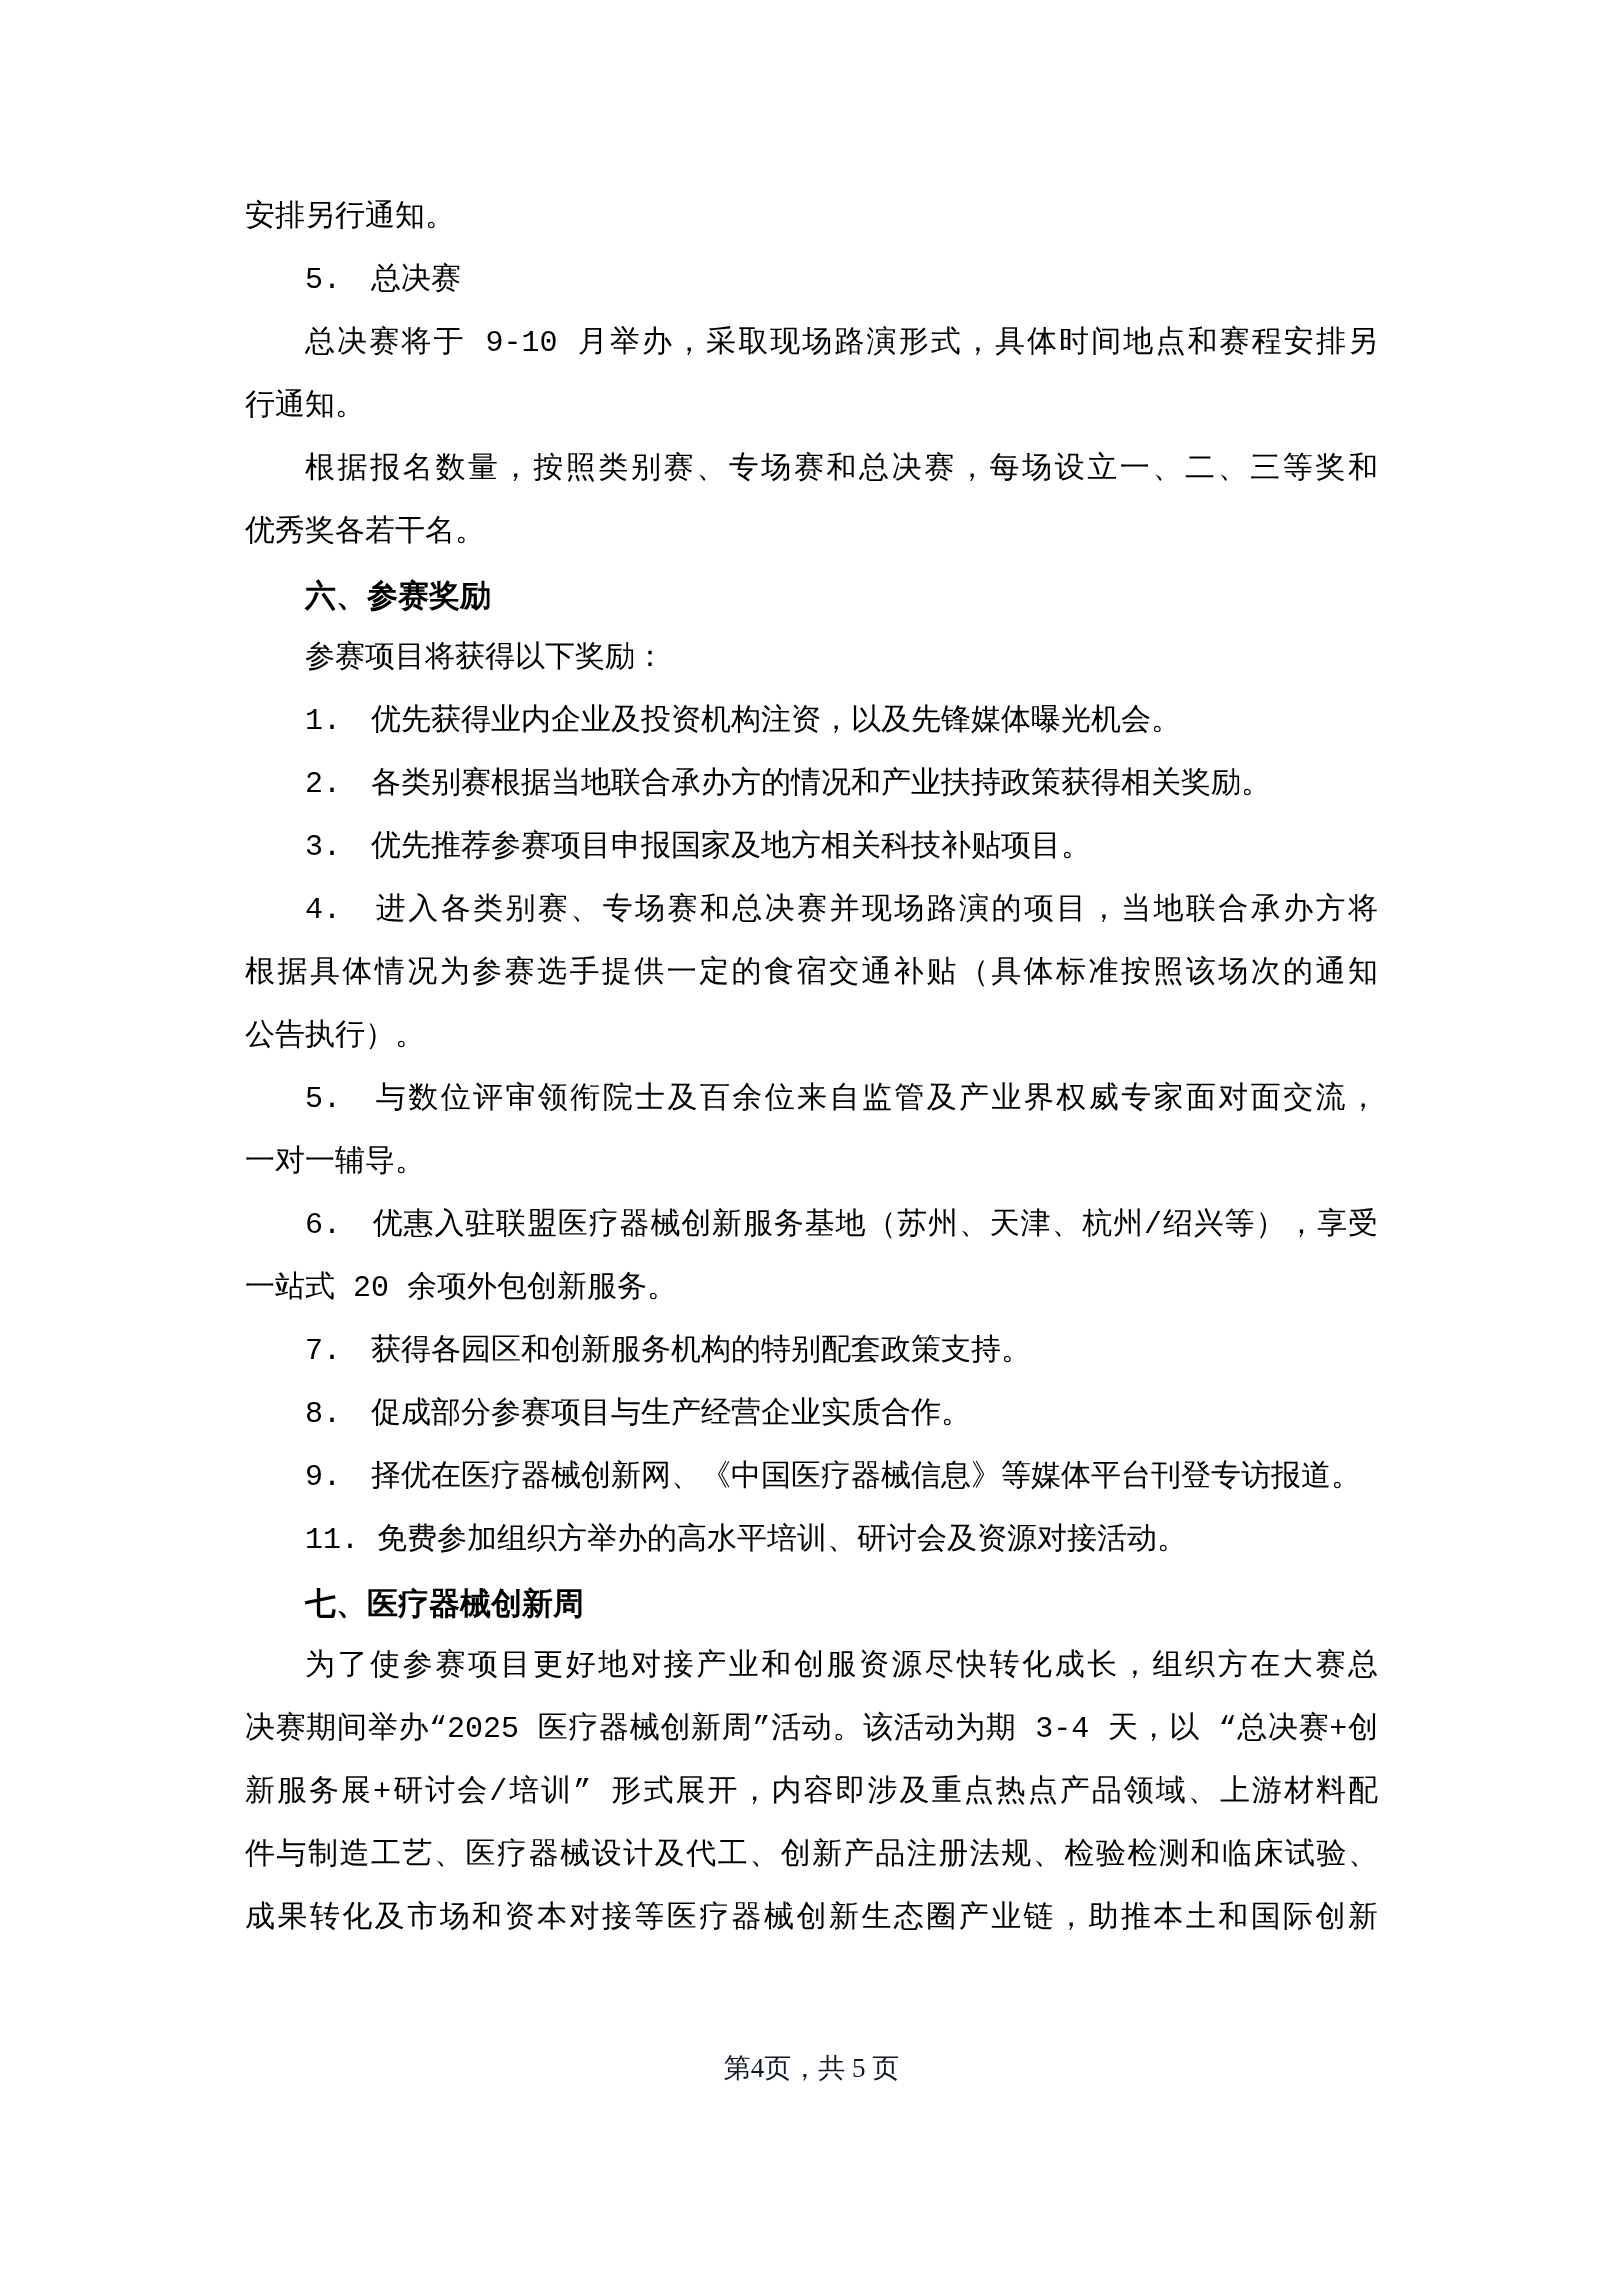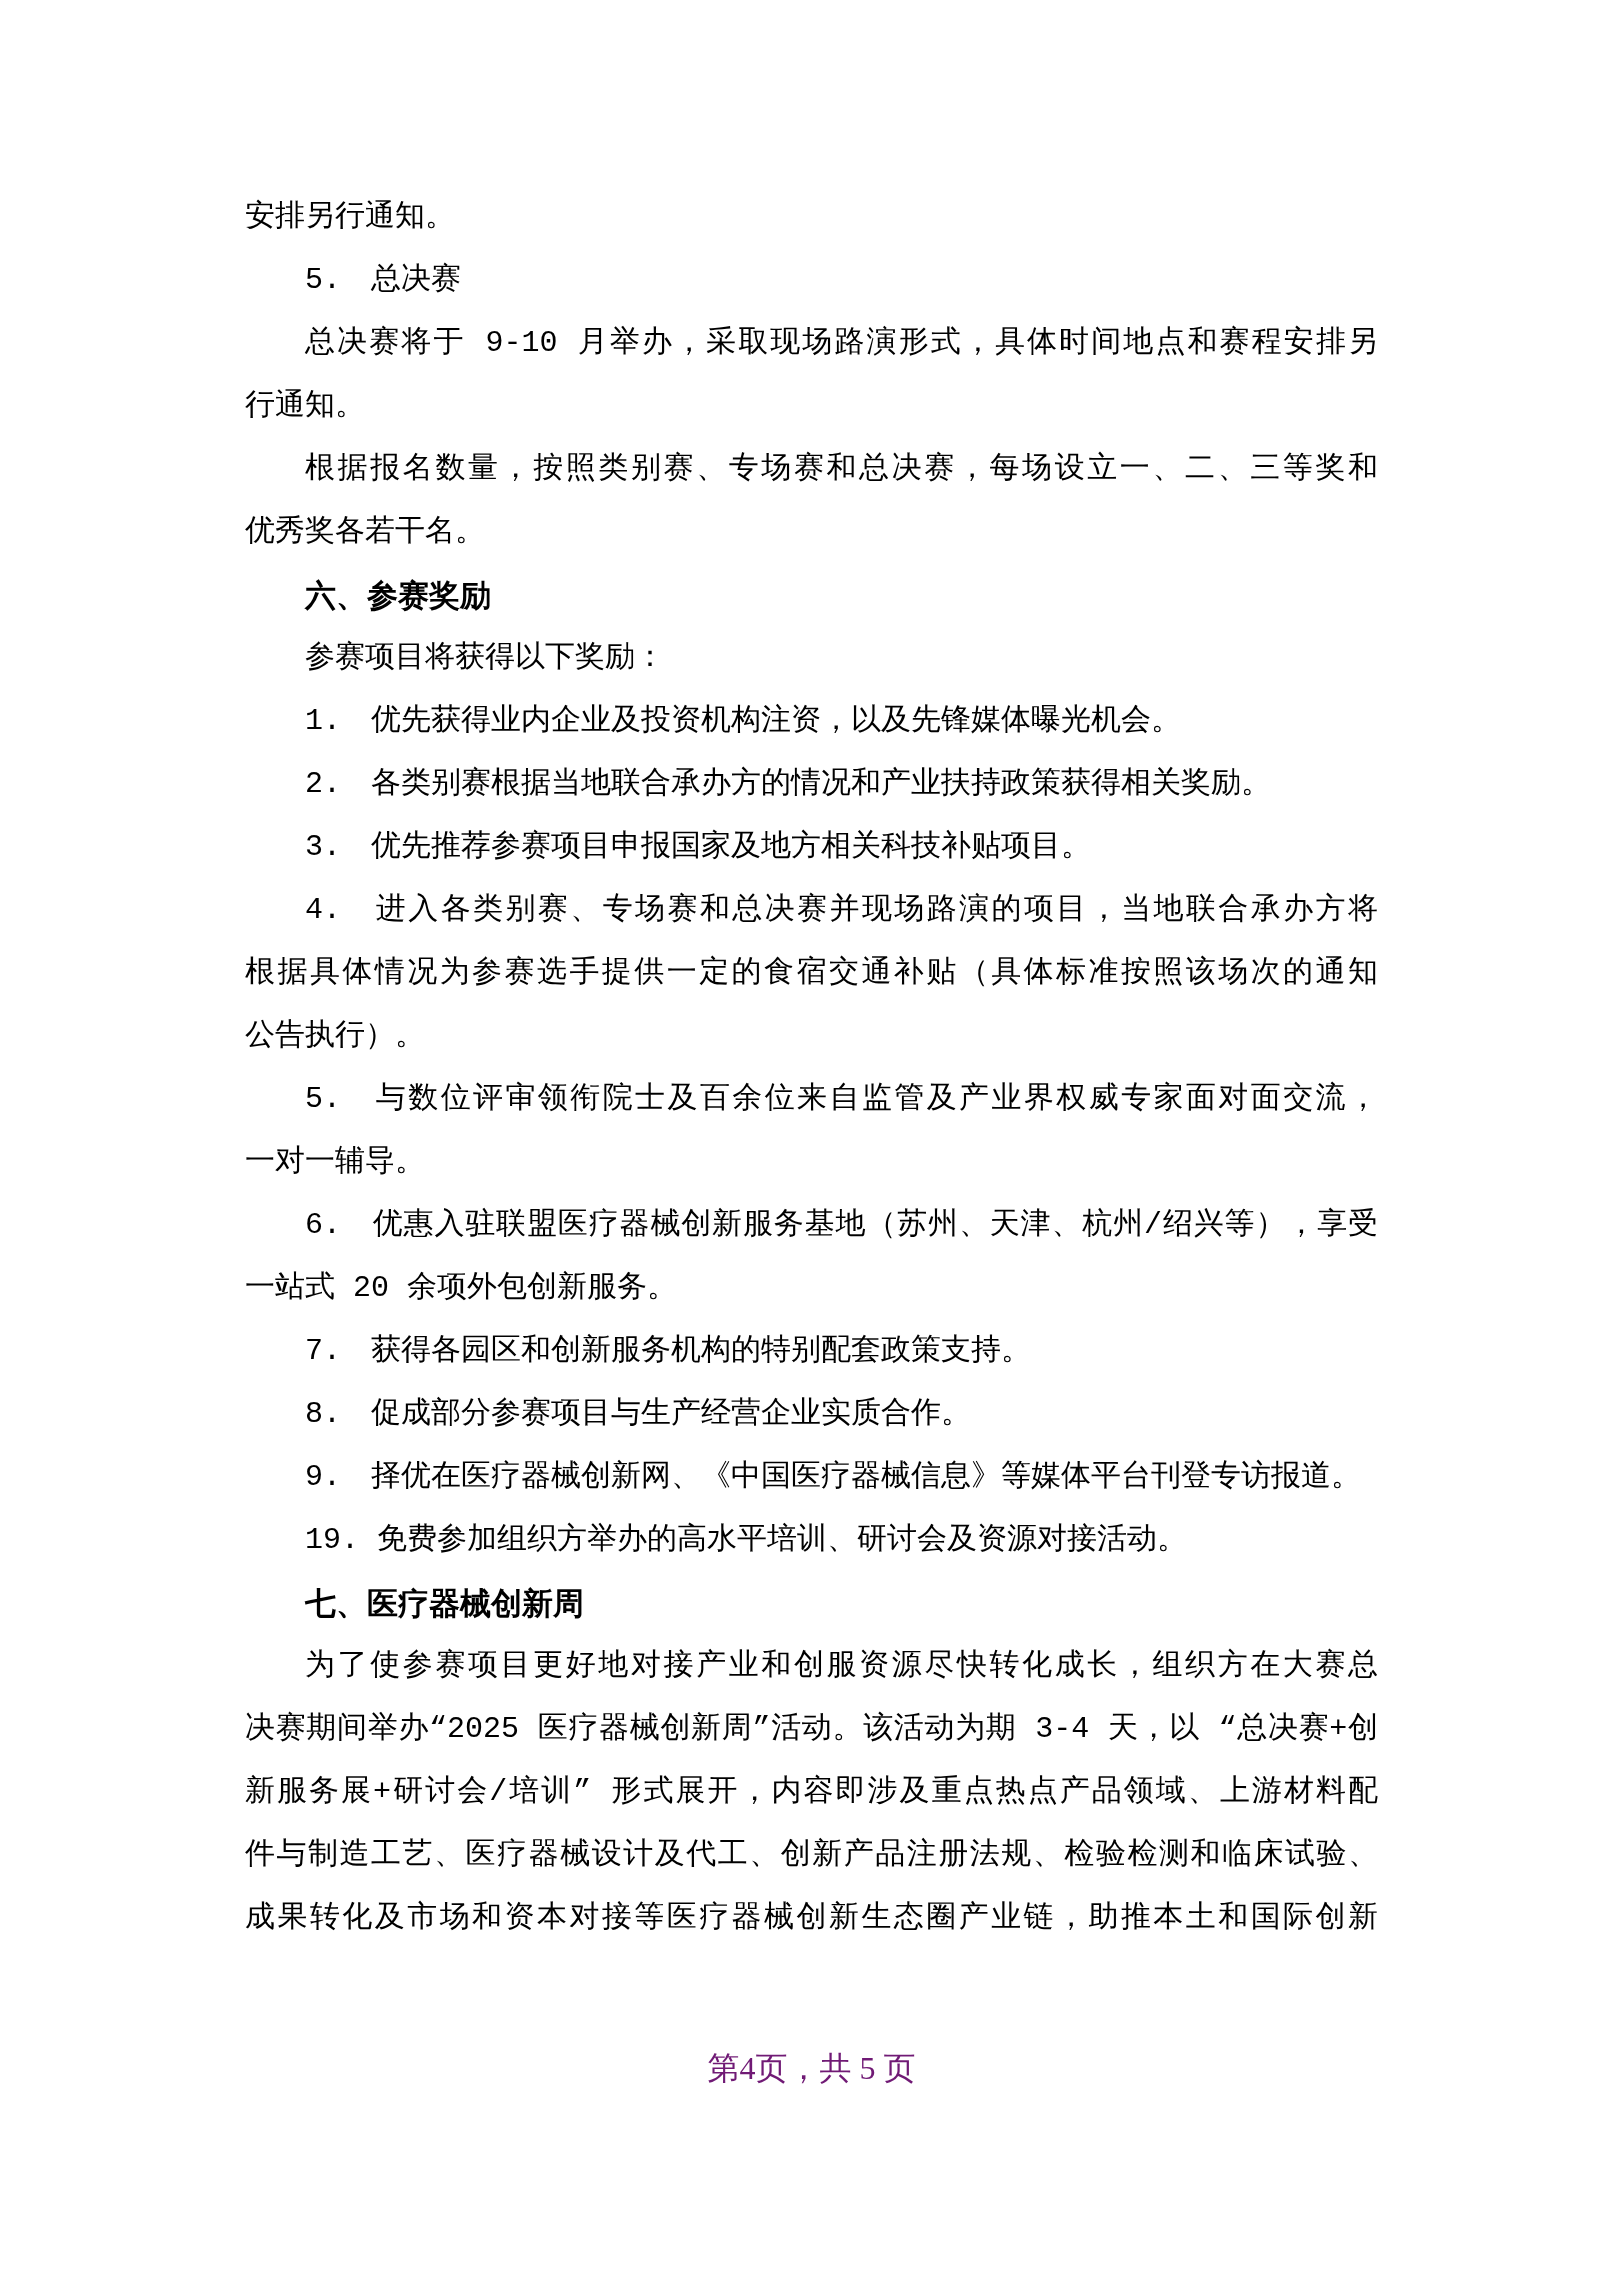--- a/index.html
+++ b/index.html
@@ -41,24 +41,24 @@
     font-weight: 700;
     font-family: "Liberation Sans", "DejaVu Sans", sans-serif;
     font-size: 31px;
   }
   .footer {
     position: absolute;
     left: 0;
     top: 2052px;
     width: 100%;
     text-align: center;
-    font-size: 32px;
+    font-size: 27px;
     line-height: 33px;
     font-family: "Liberation Serif", "DejaVu Serif", serif;
-    color: #701a75;
+    color: #0f172a;
   }
 </style>
 </head>
 <body>
 
 <div class="page">
   <div class="content">
       <div class="line">安排另行通知。</div>
       <div class="line indent">5.　总决赛</div>
       <div class="line indent justify">总决赛将于 9-10 月举办，采取现场路演形式，具体时间地点和赛程安排另</div>
@@ -73,21 +73,21 @@
       <div class="line indent justify">4.　进入各类别赛、专场赛和总决赛并现场路演的项目，当地联合承办方将</div>
       <div class="line justify">根据具体情况为参赛选手提供一定的食宿交通补贴（具体标准按照该场次的通知</div>
       <div class="line">公告执行）。</div>
       <div class="line indent justify">5.　与数位评审领衔院士及百余位来自监管及产业界权威专家面对面交流，</div>
       <div class="line">一对一辅导。</div>
       <div class="line indent justify">6.　优惠入驻联盟医疗器械创新服务基地（苏州、天津、杭州/绍兴等），享受</div>
       <div class="line">一站式 20 余项外包创新服务。</div>
       <div class="line indent">7.　获得各园区和创新服务机构的特别配套政策支持。</div>
       <div class="line indent">8.　促成部分参赛项目与生产经营企业实质合作。</div>
       <div class="line indent">9.　择优在医疗器械创新网、《中国医疗器械信息》等媒体平台刊登专访报道。</div>
-      <div class="line indent">19. 免费参加组织方举办的高水平培训、研讨会及资源对接活动。</div>
+      <div class="line indent">11. 免费参加组织方举办的高水平培训、研讨会及资源对接活动。</div>
       <div class="line heading indent">七、医疗器械创新周</div>
       <div class="line indent justify">为了使参赛项目更好地对接产业和创服资源尽快转化成长，组织方在大赛总</div>
       <div class="line justify">决赛期间举办“2025 医疗器械创新周”活动。该活动为期 3-4 天，以 “总决赛+创</div>
       <div class="line justify">新服务展+研讨会/培训” 形式展开，内容即涉及重点热点产品领域、上游材料配</div>
       <div class="line justify">件与制造工艺、医疗器械设计及代工、创新产品注册法规、检验检测和临床试验、</div>
       <div class="line justify">成果转化及市场和资本对接等医疗器械创新生态圈产业链，助推本土和国际创新</div>
     </div>
   <div class="footer">第4页，共 5 页</div>
 </div>
 

